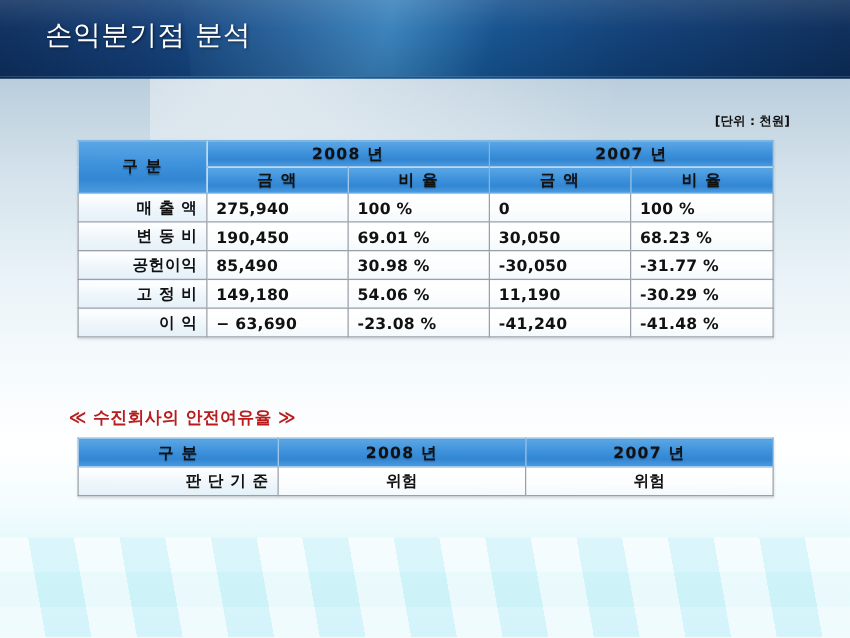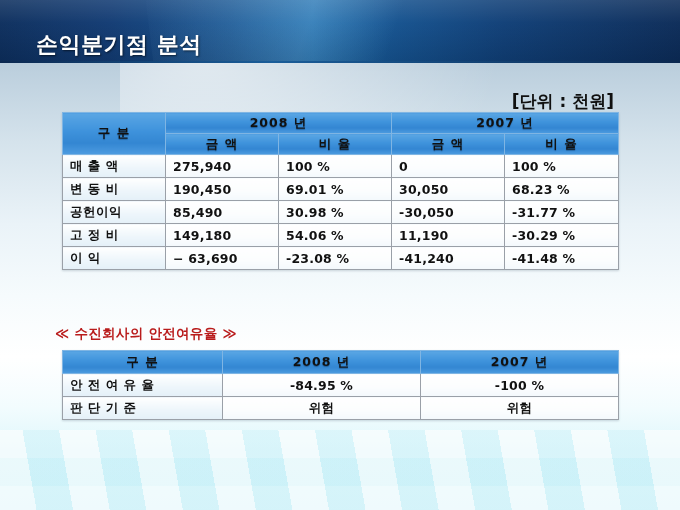--- a/index.html
+++ b/index.html
@@ -101,36 +101,36 @@
   }
   .titlebar-underline {
     position: absolute;
     left: 0; top: 61px;
     width: 680px; height: 2px;
     background: linear-gradient(to right, #0b2850 0%, #1a5d99 40%, #0b2850 100%);
   }
   .title-text {
     position: absolute;
     left: 36px;
-    top: 30px;
+    top: 13px;
     font-size: 22px;
-    font-weight: bold;
+    font-weight: normal;
     color: #ffffff;
     letter-spacing: 0.5px;
     text-shadow: 1px 1px 2px rgba(0,0,0,0.55);
     z-index: 3;
     white-space: nowrap;
   }
 
   
   .unit-note {
     position: absolute;
-    right: 66px;
+    right: 48px;
     top: 90px;
-    font-size: 17px;
+    font-size: 10px;
     font-weight: bold;
     color: #101010;
     white-space: nowrap;
   }
 
   
   .tbl {
     position: absolute;
     border-collapse: collapse;
     table-layout: fixed;
@@ -150,21 +150,21 @@
   .hdr {
     background: linear-gradient(to bottom, #5aa6e4 0%, #3f93dc 42%, #3386d2 72%, #4d9ce0 100%);
     color: #ffffff;
     text-align: center;
     text-shadow: 0 1px 1px rgba(0,40,80,0.45);
     border-color: #7fb5e3 !important;
     letter-spacing: 1px;
   }
   .rowlabel {
     background: linear-gradient(to bottom, #ffffff 0%, #eef6fb 55%, #e4f0f8 100%);
-    text-align: left;
+    text-align: right;
     letter-spacing: 0.5px;
   }
   .cell {
     background: linear-gradient(to bottom, #ffffff 0%, #fbfdfe 60%, #f3f9fc 100%);
     text-align: left;
     letter-spacing: 0.2px;
   }
   .cell-c {
     background: linear-gradient(to bottom, #ffffff 0%, #fbfdfe 60%, #f3f9fc 100%);
     text-align: center;
@@ -285,25 +285,20 @@
       <col style="width:198px">
       <col style="width:198px">
     </colgroup>
     <tbody>
       <tr>
         <td class="hdr">구      분</td>
         <td class="hdr">2008 년</td>
         <td class="hdr">2007 년</td>
       </tr>
       <tr>
-        <td class="rowlabel">안 전 여 유 율</td>
-        <td class="cell-c">-84.95 %</td>
-        <td class="cell-c">-100 %</td>
-      </tr>
-      <tr>
         <td class="rowlabel">판 단 기 준</td>
         <td class="cell-c">위험</td>
         <td class="cell-c">위험</td>
       </tr>
     </tbody>
   </table>
 
 </div>
 
 </body></html>

